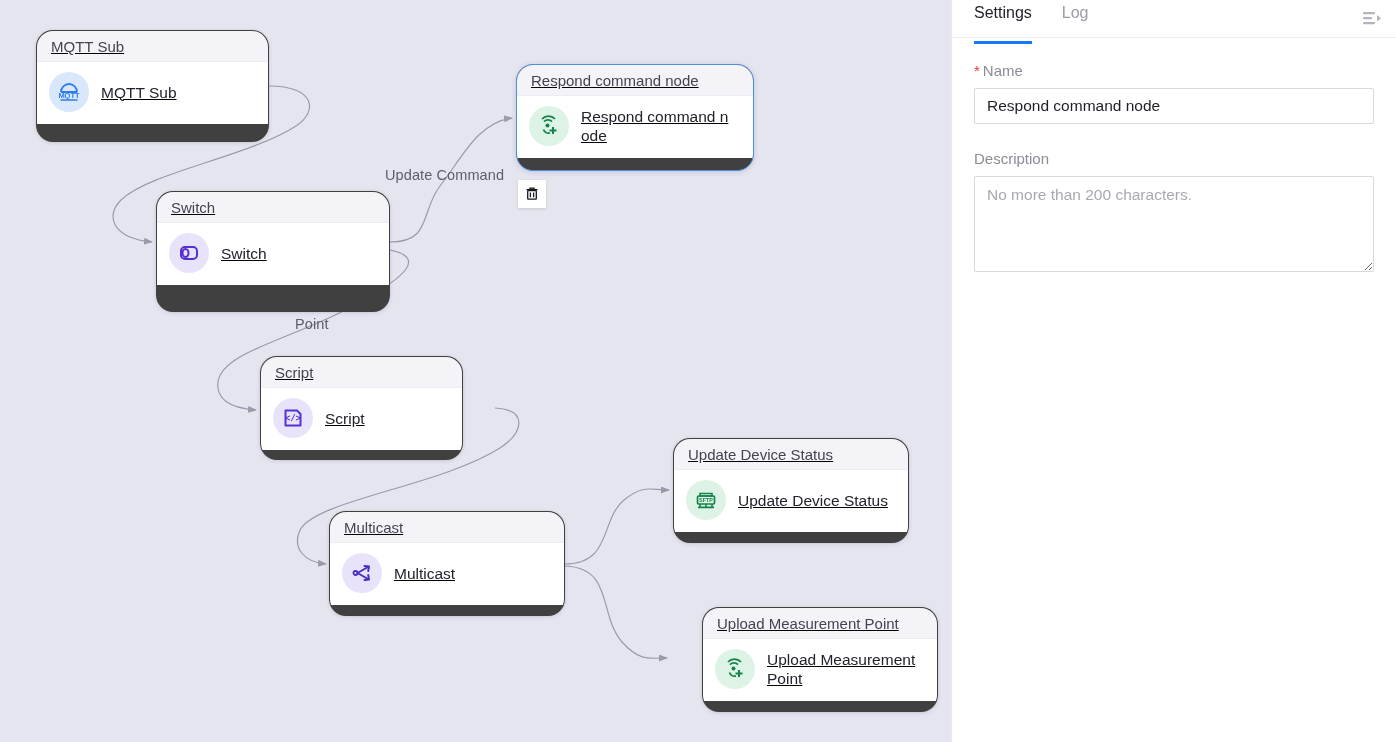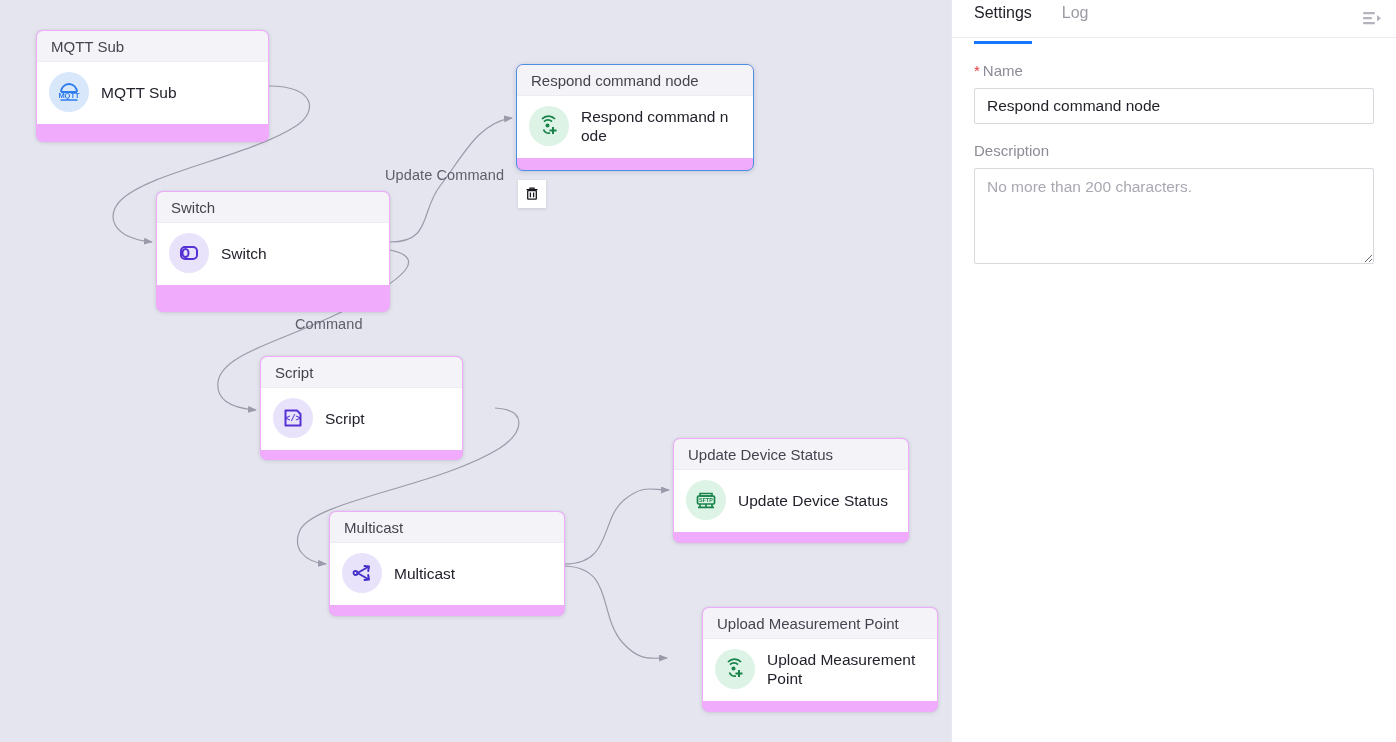--- a/index.html
+++ b/index.html
@@ -30,25 +30,26 @@
     position: absolute;
     font-size: 14.5px;
     color: #5e5e6b;
     white-space: nowrap;
     letter-spacing: .1px;
   }
 
   
   .node {
     position: absolute;
-    background: #f0abfc;
-    border-radius: 7px;
+    background: #404040;
+    border-radius: 17px;
     border: 1px solid transparent;
     box-shadow: 0 1px 4px rgba(40,40,80,.13), 0 0 0 .5px rgba(60,60,100,.06);
     overflow: hidden;
+    text-decoration: underline;
   }
   .node.selected {
     border: 1.5px solid #4a8fe0;
     box-shadow: 0 1px 5px rgba(40,60,120,.20);
   }
   .node-header {
     background: #f4f4f8;
     border-bottom: 1px solid #ececf2;
     padding: 0 14px;
     height: 31px;
@@ -130,21 +131,21 @@
   }
   .panel-collapse-btn {
     position: absolute;
     right: 12px; top: 7px;
     width: 24px; height: 24px;
     display: flex; align-items: center; justify-content: center;
     cursor: pointer;
   }
 
   .panel-body { padding: 24px 22px 0 22px; }
-  .field { margin-bottom: 18px; }
+  .field { margin-bottom: 26px; }
   .field-label {
     font-size: 15px;
     color: #8c8c96;
     margin-bottom: 9px;
     display: block;
   }
   .req-star { color: #e23b3b; margin-right: 3px; font-size: 15px; line-height: 1; }
   .text-input {
     width: 100%;
     height: 36px;
@@ -196,21 +197,21 @@
 
       <path d="M495,408 C528,410 524,432 500,448 C440,486 316,500 300,530
                C292,548 304,562 326,564" fill="none" stroke="#9a9aab" stroke-width="1.2" marker-end="url(#arrow)"></path>
 
       <path d="M565,564 C612,564 600,520 624,500 C644,484 650,490 669,490" fill="none" stroke="#9a9aab" stroke-width="1.2" marker-end="url(#arrow)"></path>
 
       <path d="M565,566 C614,568 598,614 622,642 C640,662 650,658 667,658" fill="none" stroke="#9a9aab" stroke-width="1.2" marker-end="url(#arrow)"></path>
     </svg>
 
     <div class="edge-label" style="left:385px; top:167px;">Update Command</div>
-    <div class="edge-label" style="left:295px; top:316px;">Command</div>
+    <div class="edge-label" style="left:295px; top:316px;">Point</div>
 
     <div class="node" style="left:36px; top:30px; width:233px; height:112px;">
       <div class="node-header">MQTT Sub</div>
       <div class="node-body">
         <span class="node-icon icon-blue">
           <svg width="26" height="26" viewBox="0 0 26 26">
             <path d="M5,13 A8,8 0 0,1 21,13" fill="none" stroke="#2f7dec" stroke-width="1.8"></path>
             <path d="M5,13 L21,13" stroke="#2f7dec" stroke-width="1.8"></path>
             <text x="13" y="18.5" font-size="7.5" font-family="Liberation Sans, sans-serif" font-weight="bold" fill="#2f7dec" text-anchor="middle">MQTT</text>
             <path d="M4.5,21 L21.5,21" stroke="#2f7dec" stroke-width="1.6"></path>

